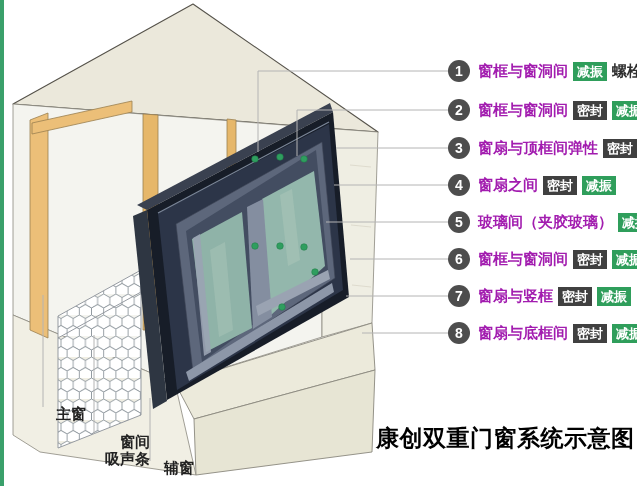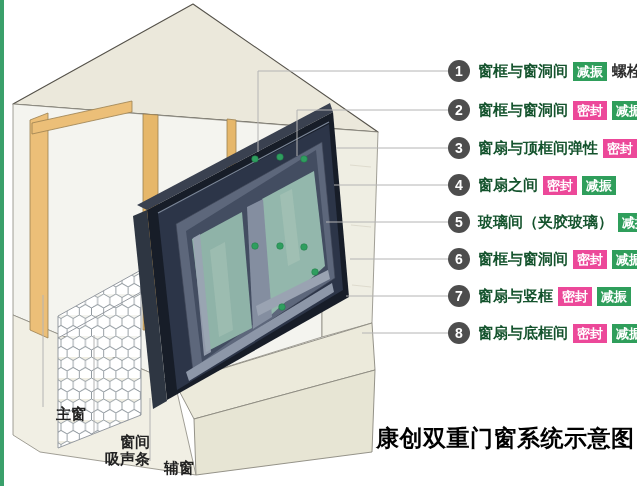--- a/index.html
+++ b/index.html
@@ -4,25 +4,25 @@
 <style>
   html,body{margin:0;padding:0;background:#ffffff;}
   body{width:637px;height:486px;position:relative;overflow:hidden;
        font-family:"Liberation Sans","DejaVu Sans",sans-serif;}
   #stage{position:absolute;left:0;top:0;width:637px;height:486px;}
   #accent{position:absolute;left:0;top:0;width:4px;height:486px;background:#3aa06b;}
   svg{position:absolute;left:0;top:0;}
   .callout-row{position:absolute;left:448px;height:24px;display:flex;align-items:center;white-space:nowrap;}
   .cnum{width:22px;height:22px;border-radius:50%;background:#4d4d4d;color:#ffffff;
         font-size:14px;font-weight:bold;line-height:22px;text-align:center;margin-right:8px;flex:0 0 auto;}
-  .clabel{font-size:15px;font-weight:bold;color:#14532d;margin-right:5px;letter-spacing:0px;}
+  .clabel{font-size:15px;font-weight:bold;color:#a21caf;margin-right:5px;letter-spacing:0px;}
   .badge{display:inline-block;font-size:13px;font-weight:bold;color:#ffffff;
          padding:2px 4px;margin-right:5px;line-height:15px;}
   .badge-green{background:#2f9e5b;}
-  .badge-navy{background:#ec4899;}
+  .badge-navy{background:#404040;}
   .csuffix{font-size:15px;font-weight:bold;color:#2e2e2e;}
   .diag-label{position:absolute;font-size:15px;font-weight:bold;color:#222222;white-space:nowrap;margin-left:28px;}
   #absorber-label{text-align:right;line-height:17px;width:54px;}
   #main-title{position:absolute;left:376px;top:423px;font-size:23px;font-weight:bold;color:#000000;letter-spacing:0.5px;}
 </style>
 </head>
 <body>
 
 <div id="stage">
 

